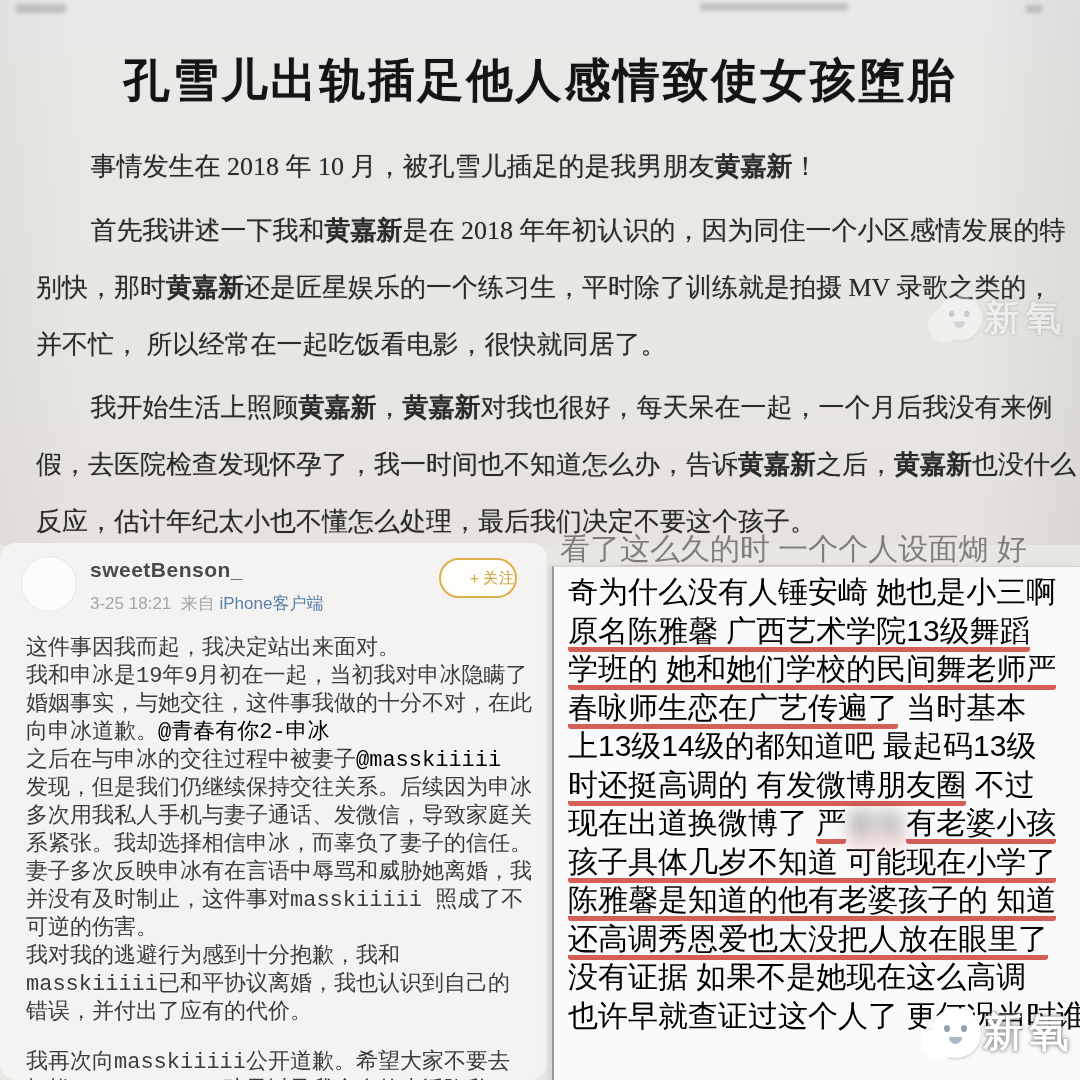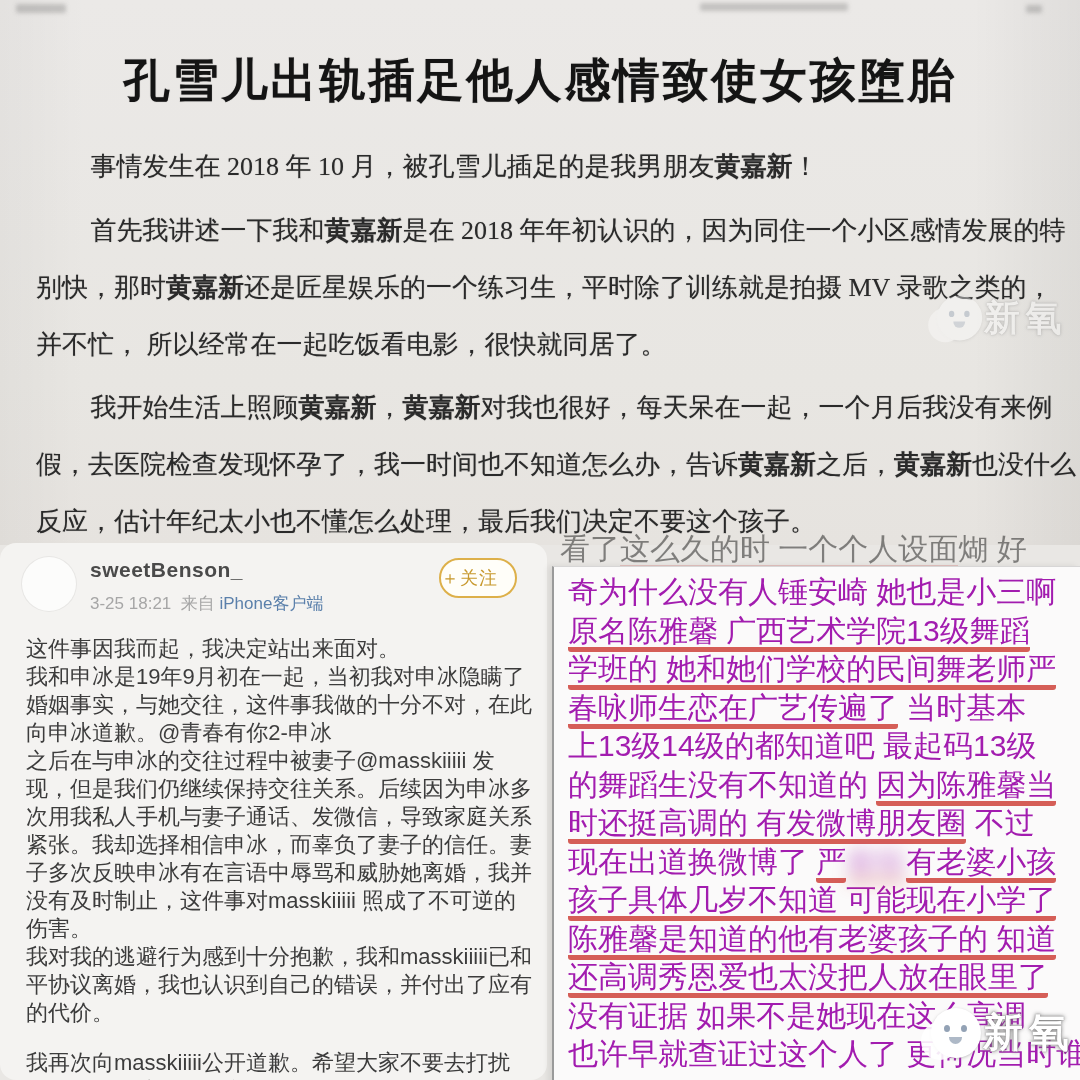--- a/index.html
+++ b/index.html
@@ -25,36 +25,36 @@
   .smudge{position:absolute;background:rgba(80,80,80,.26);filter:blur(2px);border-radius:2px;}
 
   
   .weibo{position:absolute;left:0;top:543px;width:547px;height:537px;background:#f4f3f1;border-radius:16px;}
   .avatar{position:absolute;left:22px;top:14px;width:54px;height:54px;border-radius:50%;
           background:#fcfcfb;box-shadow:0 0 0 1px rgba(0,0,0,.05);}
   .uname{position:absolute;left:90px;top:15px;font-size:21px;font-weight:bold;color:#4a4a4a;letter-spacing:.5px;}
   .time{position:absolute;left:90px;top:49px;font-size:17px;color:#a6a6a6;}
   .time .app{color:#5b80ab;}
   .follow{position:absolute;right:30px;top:15px;width:74px;height:36px;border:2px solid #ddb04a;
-          border-radius:20px;background:#fffef9;color:#c8992e;font-size:18px;text-align:left;
+          border-radius:20px;background:#fffef9;color:#c8992e;font-size:15px;text-align:right;
           line-height:36px;letter-spacing:1px;cursor:pointer;}
   .wb-body{position:absolute;left:26px;top:92px;width:506px;font-size:22px;line-height:28px;color:#3c3c3c;}
-  .wb-body p{margin:0;}
+  .wb-body p{margin:0;font-family:Liberation Mono, monospace;}
   .wb-body p.gap{margin-top:22px;}
-  .seg-mention{color:#404040;}
+  .seg-mention{color:#000000;}
 
   
   .faded-line{position:absolute;left:560px;top:529px;width:516px;font-size:30px;color:#000000;
           opacity:.45;white-space:nowrap;overflow:hidden;}
   .faded-line .seg-u{border-bottom:5px solid rgba(206,66,58,.5);}
   .comment{position:absolute;left:552px;top:566px;width:528px;height:522px;background:#fbfafa;
           border-left:2px solid rgba(60,60,60,.5);border-top:1px solid rgba(0,0,0,.14);
           padding:6px 0 0 14px;box-sizing:border-box;overflow:hidden;
           box-shadow:-4px 0 6px rgba(0,0,0,.08);}
-  .c-line{height:38.5px;line-height:38.5px;font-size:30px;color:#a21caf;white-space:nowrap;overflow:visible;}
+  .c-line{height:38.5px;line-height:38.5px;font-size:30px;color:#000000;white-space:nowrap;overflow:visible;}
   .seg-u{border-bottom:5px solid rgba(206,66,58,.85);border-radius:3px;padding-bottom:0;}
   .seg-blur{filter:blur(8px);opacity:.55;}
 
   
   .wm{position:absolute;display:flex;align-items:center;}
   .wm-face{position:relative;width:50px;height:50px;border-radius:50%;background:#fff;
           box-shadow:-16px 8px 0 -6px rgba(255,255,255,.9),0 1px 3px rgba(130,130,130,.45);}
   .wm-face::before,.wm-face::after{content:"";position:absolute;top:17px;width:6px;height:7px;
           border-radius:50%;background:#93a2b5;}
   .wm-face::before{left:13px;} .wm-face::after{left:30px;}
@@ -108,21 +108,20 @@
   </div>
 
   <div class="faded-line"><span>看了</span><span class="seg-u">这么久的时 一个个人设面</span><span>煳 好</span></div>
 
   <div class="comment">
     <div class="c-line"><span>奇为什么没有人锤安崎 她也是小三啊</span></div>
     <div class="c-line"><span class="seg-u">原名陈雅馨 广西艺术学院13级舞蹈</span></div>
     <div class="c-line"><span class="seg-u">学班的 她和她们学校的民间舞老师严</span></div>
     <div class="c-line"><span class="seg-u">春咏师生恋在广艺传遍了</span><span> 当时基本</span></div>
     <div class="c-line"><span>上13级14级的都知道吧 最起码13级</span></div>
-    <div class="c-line"><span>的舞蹈生没有不知道的 </span><span class="seg-u">因为陈雅馨当</span></div>
     <div class="c-line"><span class="seg-u">时还挺高调的 有发微博朋友圈</span><span> 不过</span></div>
     <div class="c-line"><span>现在出道换微博了 </span><span class="seg-u">严</span><span class="seg-u seg-blur">春咏</span><span class="seg-u">有老婆小孩</span></div>
     <div class="c-line"><span class="seg-u">孩子具体几岁不知道 可能现在小学了</span></div>
     <div class="c-line"><span class="seg-u">陈雅馨是知道的他有老婆孩子的 知道</span></div>
     <div class="c-line"><span class="seg-u">还高调秀恩爱也太没把人放在眼里了</span></div>
     <div class="c-line"><span>没有证据 如果不是她现在这么高调</span></div>
     <div class="c-line"><span>也许早就查证过这个人了 更何况当时谁</span></div>
   </div>
 
   <div class="wm wm-mid">

